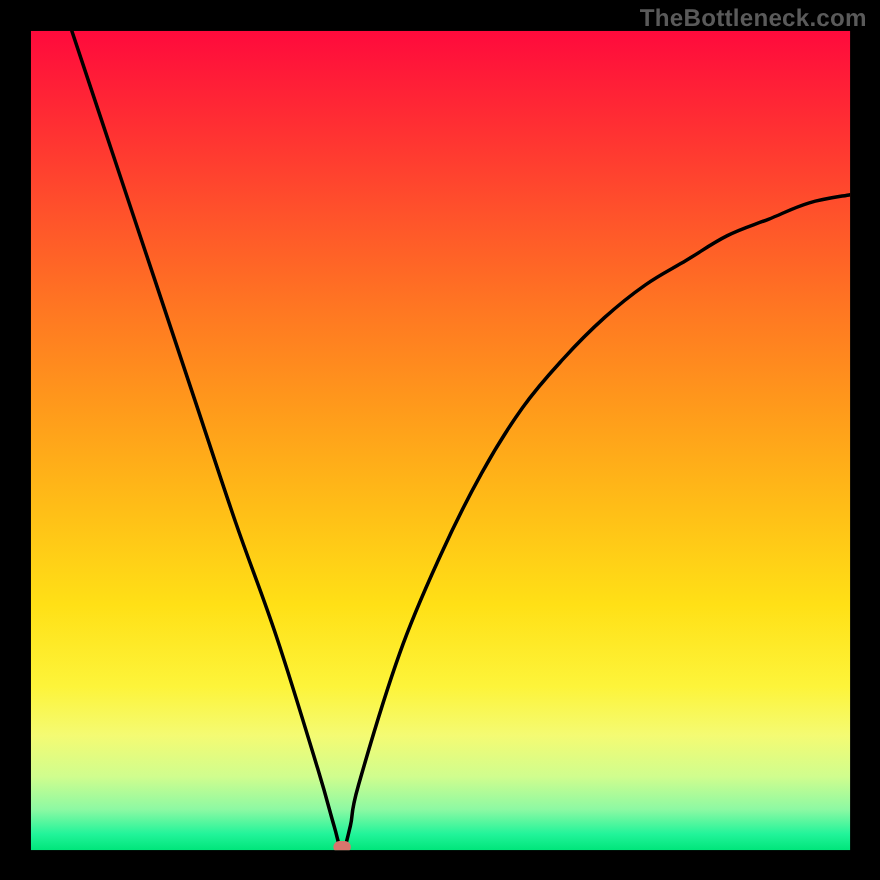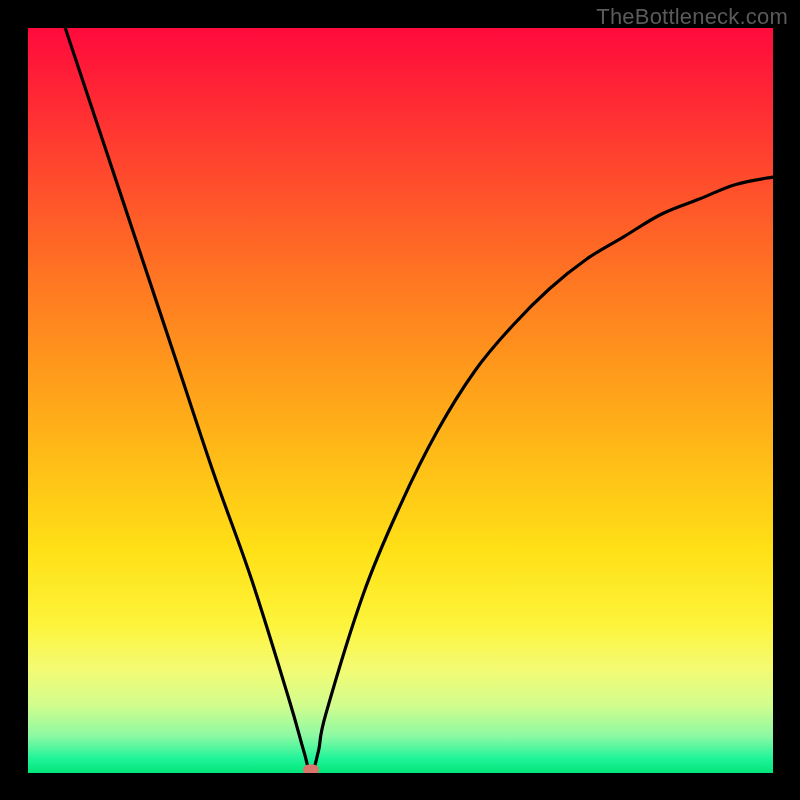--- a/index.html
+++ b/index.html
@@ -1,18 +1,18 @@
 <!DOCTYPE html>
 <html><head>
 <meta charset="utf-8">
 <style>
   * { margin: 0; padding: 0; box-sizing: border-box; }
   html, body { width: 800px; height: 800px; overflow: hidden; background: #000; font-family: Arial, Helvetica, sans-serif; }
   .frame { width: 800px; height: 800px; background: #000; position: relative; }
-  .watermark { position: absolute; top: 4px; right: 12px; color: #5a5a5a; font-size: 22px; font-weight: 400; letter-spacing: 0.2px; }
+  .watermark { position: absolute; top: 4px; right: 12px; color: #5a5a5a; font-size: 22px; font-weight: 700; letter-spacing: 0.2px; }
   .plot { position: absolute; left: 28px; top: 28px; width: 745px; height: 745px; overflow: hidden; }
   .bg {
     width: 100%; height: 100%;
     background: linear-gradient(to bottom,
       #ff0a3c 0%,
       #ff2a34 10%,
       #ff512b 22%,
       #ff7722 34%,
       #ff9a1b 46%,
       #ffbd17 58%,

